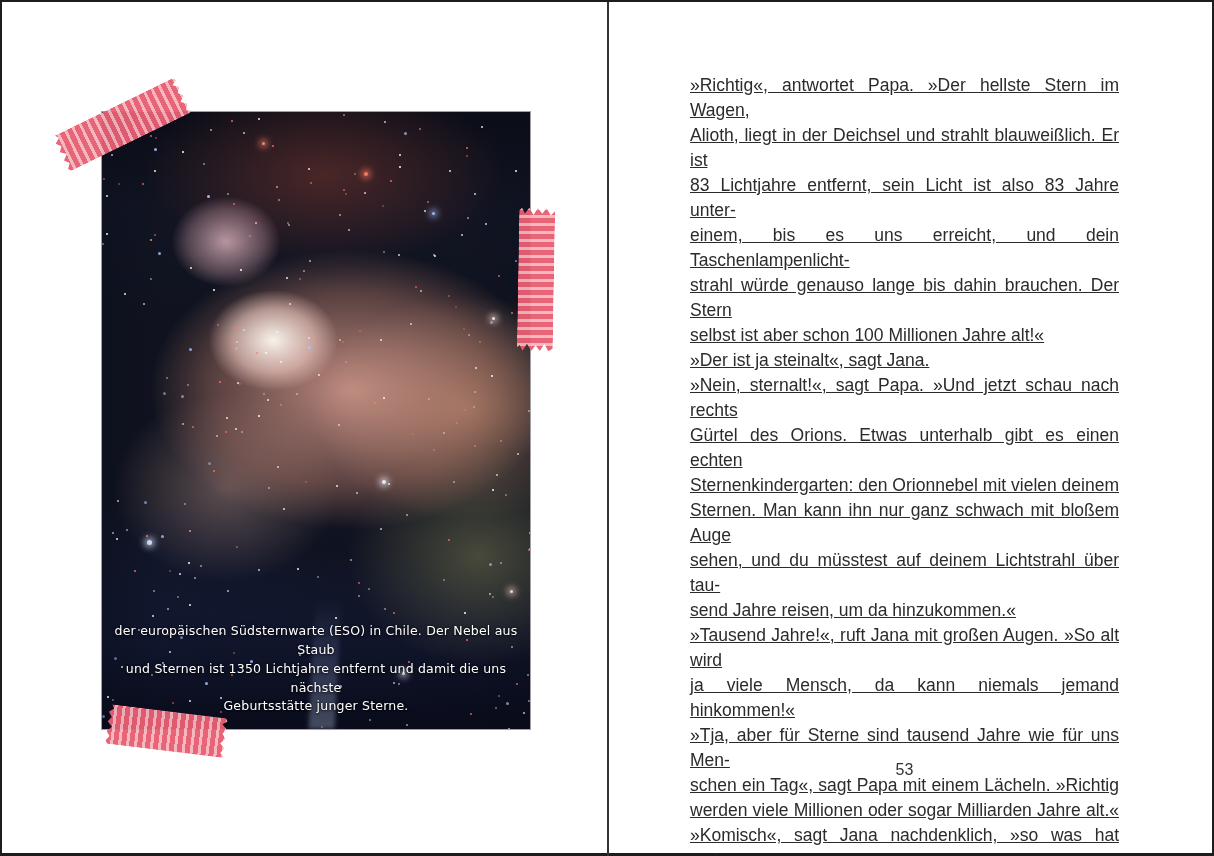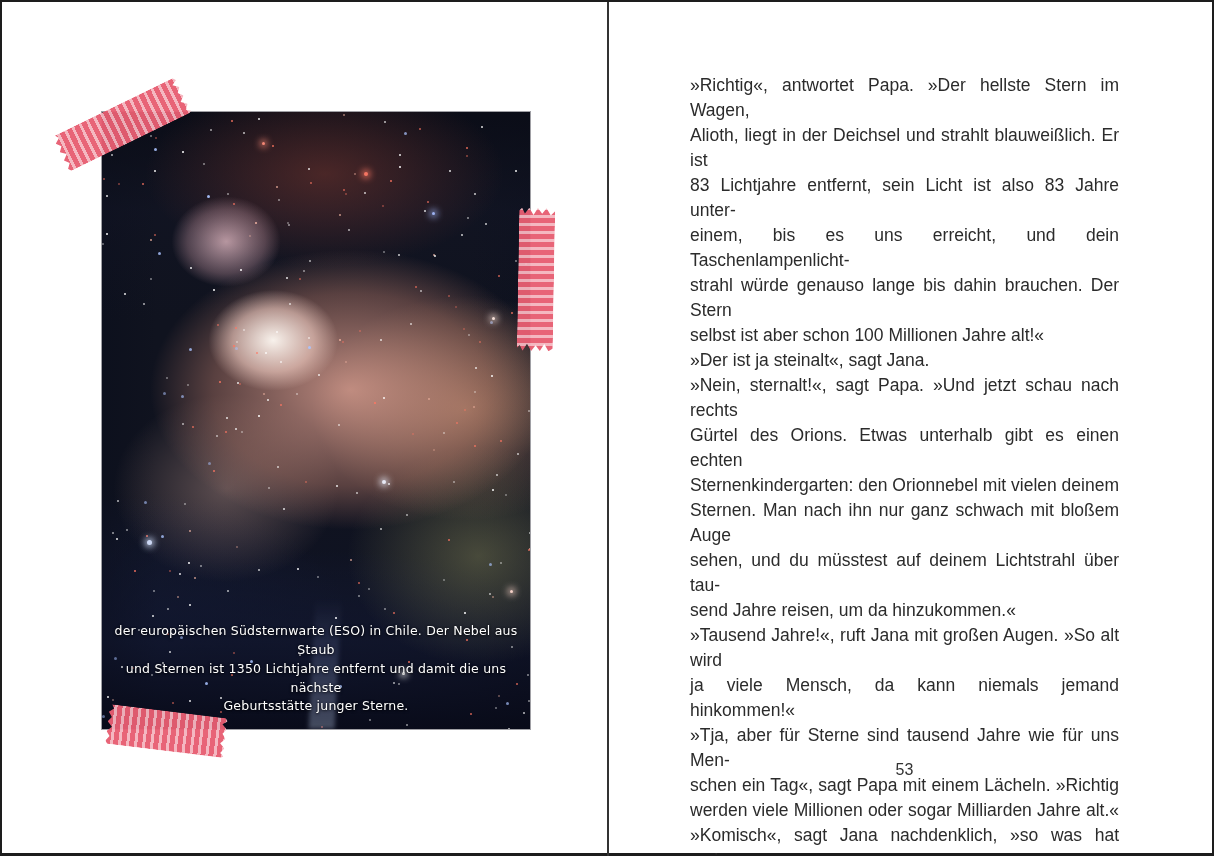--- a/index.html
+++ b/index.html
@@ -67,21 +67,21 @@
   .tape-tl{left:52px;top:103px;width:136px;height:39px;transform:rotate(-26deg);}
   .tape-r {left:516px;top:206px;width:36px;height:143px;transform:rotate(1deg);}
   .tape-bl{left:105px;top:709px;width:119px;height:40px;transform:rotate(7deg);}
 
   
   .page-right{position:absolute;left:607px;top:0;width:607px;height:856px;}
   .text-block{
     position:absolute;left:81px;top:71px;width:429px;
     color:#2b2b2b;font-size:17.5px;line-height:25px;
   }
-  .text-block p{margin:0;text-align:justify;text-align-last:justify;}
+  .text-block p{margin:0;text-align:justify;text-align-last:justify;text-decoration:underline;}
   .text-block p.end{text-align-last:left;}
   .page-number{
     position:absolute;left:81px;top:759px;width:429px;
     text-align:center;color:#333;font-size:16px;
   }
 </style>
 </head>
 <body>
 
 <div class="spread">
@@ -359,21 +359,21 @@
       <p class="line">»Richtig«, antwortet Papa. »Der hellste Stern im Wagen,</p>
       <p class="line">Alioth, liegt in der Deichsel und strahlt blauweißlich. Er ist</p>
       <p class="line">83 Lichtjahre entfernt, sein Licht ist also 83 Jahre unter-</p>
       <p class="line">einem, bis es uns erreicht, und dein Taschenlampenlicht-</p>
       <p class="line">strahl würde genauso lange bis dahin brauchen. Der Stern</p>
       <p class="line end">selbst ist aber schon 100 Millionen Jahre alt!«</p>
       <p class="line end">»Der ist ja steinalt«, sagt Jana.</p>
       <p class="line">»Nein, sternalt!«, sagt Papa. »Und jetzt schau nach rechts</p>
       <p class="line">Gürtel des Orions. Etwas unterhalb gibt es einen echten</p>
       <p class="line">Sternenkindergarten: den Orionnebel mit vielen deinem</p>
-      <p class="line">Sternen. Man nach ihn nur ganz schwach mit bloßem Auge</p>
+      <p class="line">Sternen. Man kann ihn nur ganz schwach mit bloßem Auge</p>
       <p class="line">sehen, und du müsstest auf deinem Lichtstrahl über tau-</p>
       <p class="line end">send Jahre reisen, um da hinzukommen.«</p>
       <p class="line">»Tausend Jahre!«, ruft Jana mit großen Augen. »So alt wird</p>
       <p class="line end">ja viele Mensch, da kann niemals jemand hinkommen!«</p>
       <p class="line">»Tja, aber für Sterne sind tausend Jahre wie für uns Men-</p>
       <p class="line">schen ein Tag«, sagt Papa mit einem Lächeln. »Richtig</p>
       <p class="line">werden viele Millionen oder sogar Milliarden Jahre alt.«</p>
       <p class="line">»Komisch«, sagt Jana nachdenklich, »so was hat meine</p>
 
     </div>

